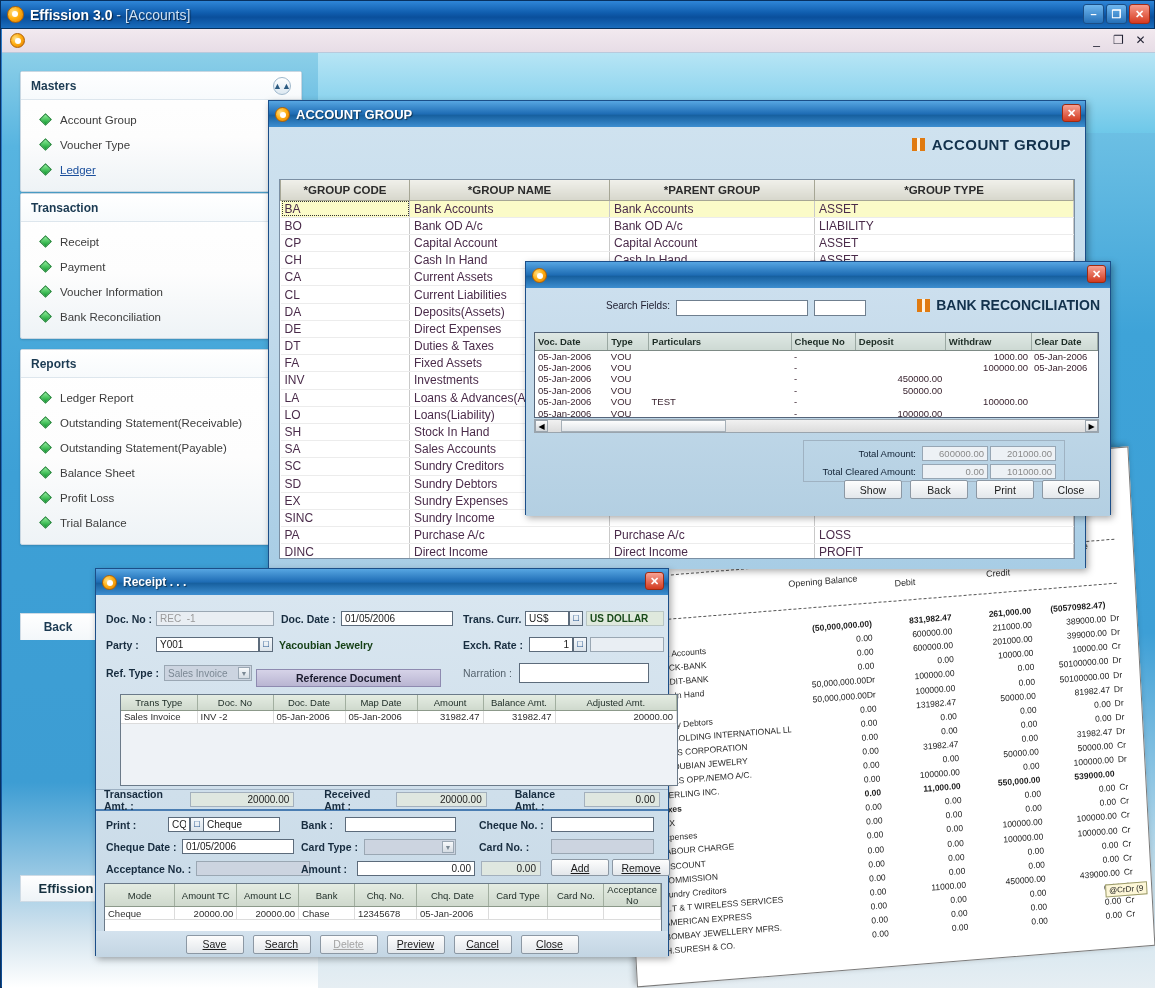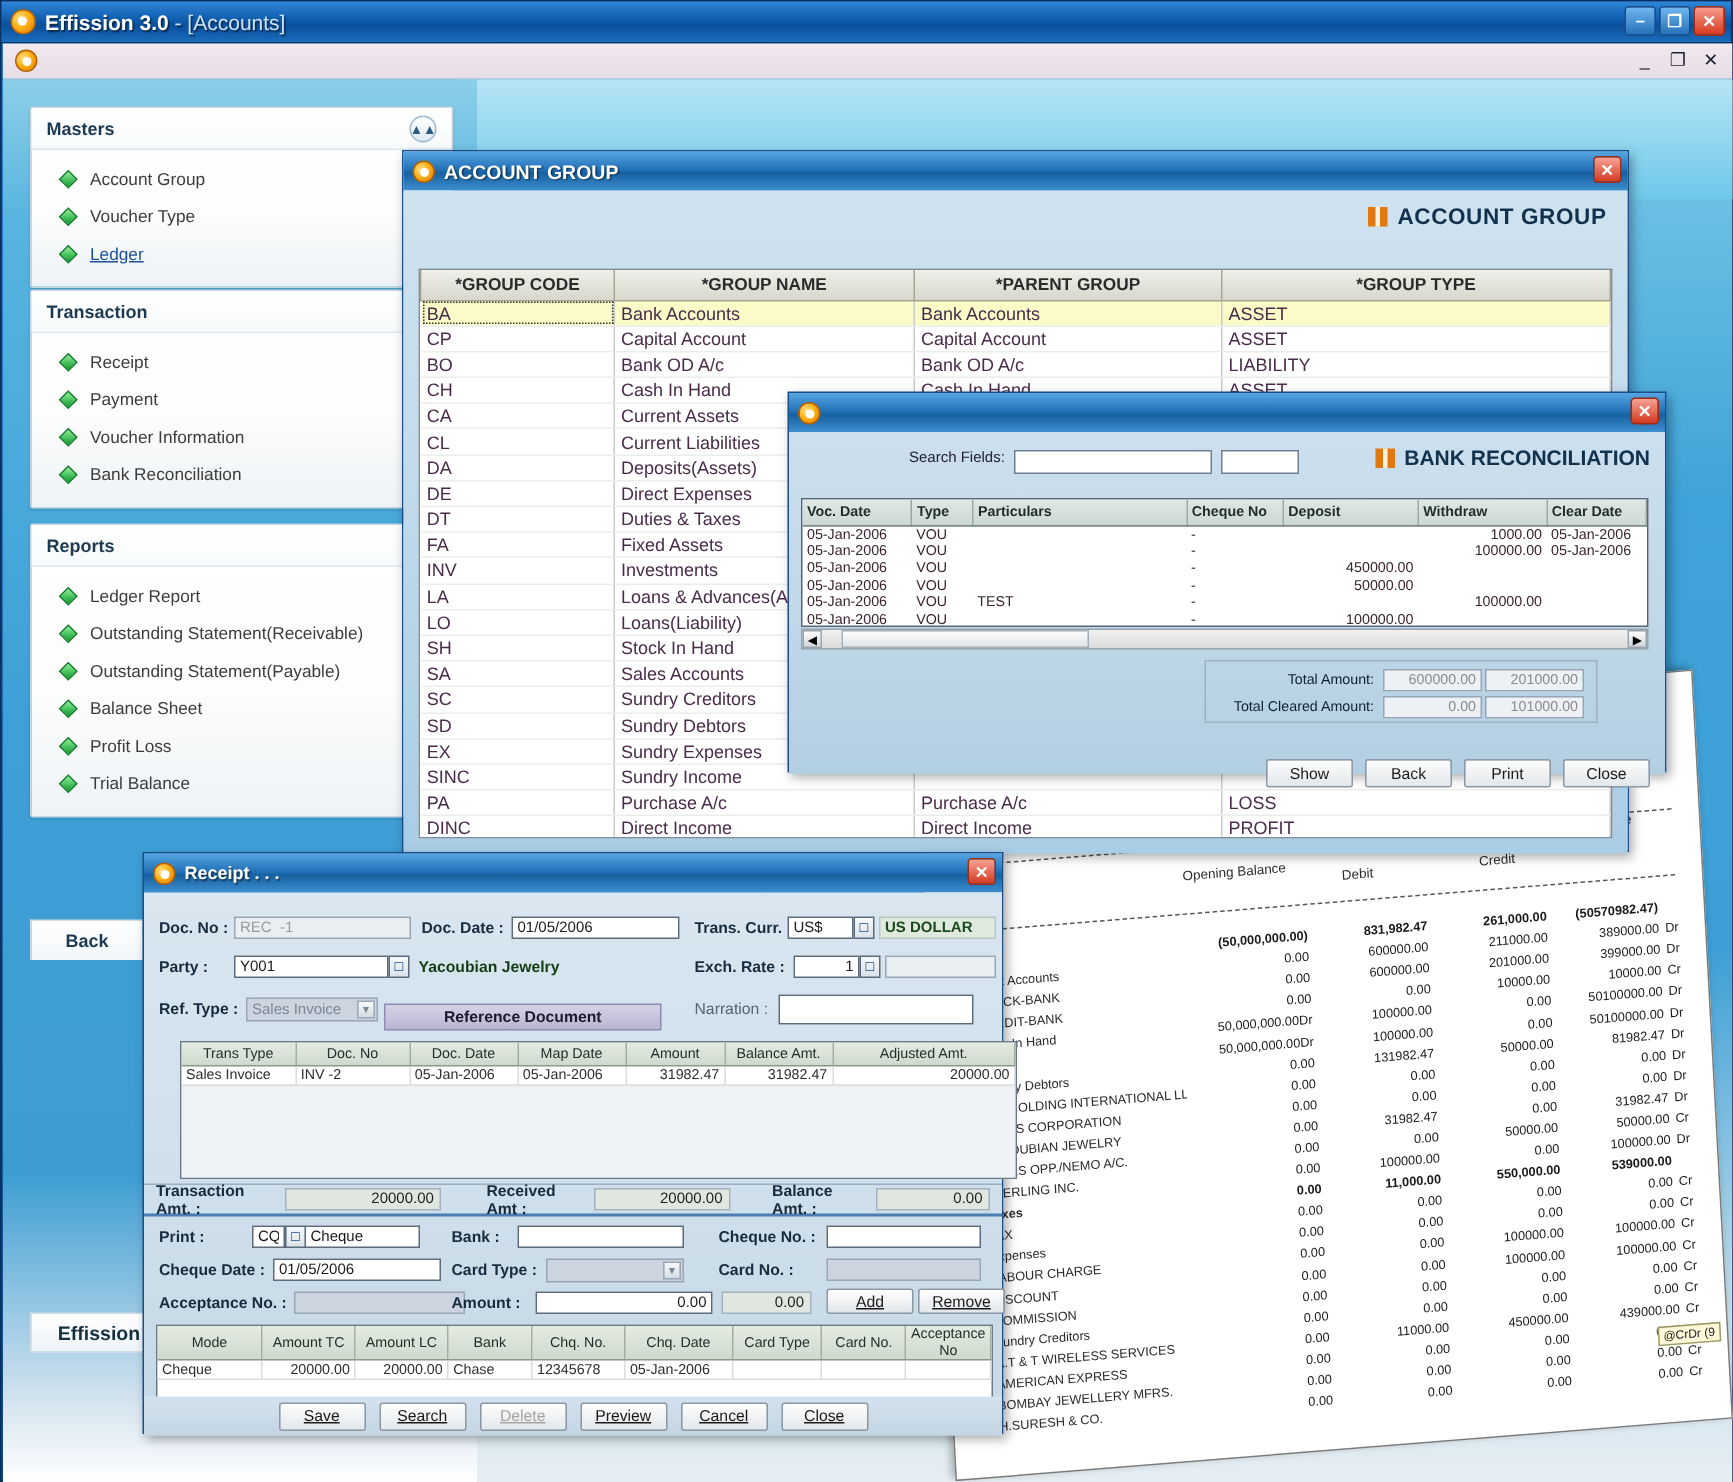--- a/index.html
+++ b/index.html
@@ -208,21 +208,21 @@
   }
   .sarrow{ width:13px; height:12px; background:linear-gradient(180deg,#fdfdfd,#d2d6da); border:1px solid #9aa4ad; font-size:8px; display:flex; align-items:center; justify-content:center; cursor:pointer; }
   .sthumb{ height:12px; width:165px; background:linear-gradient(180deg,#fdfdfd,#e0e4e8); border:1px solid #a6b0b8; margin-left:13px; cursor:pointer;}
   .br-totals{
     position:absolute; left:277px; top:152px; width:262px; height:42px;
     border:1px solid #9fb2c2; padding:4px 6px;
   }
   .trow{ display:flex; align-items:center; height:16px; margin-bottom:2px; }
   .trow label{ width:112px; text-align:right; font-size:9.5px; color:#102033; padding-right:6px; }
   .ro{ border:1px solid #97a6b4; background:#edf1f5; height:15px; width:66px; font-size:9.5px; text-align:right; padding:1px 3px; color:#8a8a8a; }
-  .br-buttons{ position:absolute; right:10px; top:218px; display:flex; gap:8px;padding-left:42px; }
+  .br-buttons{ position:absolute; right:10px; top:192px; display:flex; gap:8px;padding-left:42px; }
   .btn{
     min-width:58px; height:19px; font-size:10.5px; color:#1a1a1a;
     background:linear-gradient(180deg,#fdfdfd,#e3e7eb);
     border:1px solid #8c98a4; border-radius:2px; cursor:pointer;
     display:flex; align-items:center; justify-content:center;
   }
   .btn.dis{ color:#a4a4a4; }
   .btn u{ text-decoration:underline; }
 
   
@@ -648,30 +648,30 @@
         </tr>
           </thead>
         <tbody id="ag-tbody">
             <tr class="sel">
               <td>BA</td>
               <td>Bank Accounts</td>
               <td>Bank Accounts</td>
               <td>ASSET</td>
             </tr>
             <tr>
+              <td>BO</td>
+              <td>Bank OD A/c</td>
+              <td>Bank OD A/c</td>
+              <td>LIABILITY</td>
+            </tr>
+            <tr>
               <td>CP</td>
               <td>Capital Account</td>
               <td>Capital Account</td>
               <td>ASSET</td>
-            </tr>
-            <tr>
-              <td>BO</td>
-              <td>Bank OD A/c</td>
-              <td>Bank OD A/c</td>
-              <td>LIABILITY</td>
             </tr>
             <tr>
               <td>CH</td>
               <td>Cash In Hand</td>
               <td>Cash In Hand</td>
               <td>ASSET</td>
             </tr>
             <tr>
               <td>CA</td>
               <td>Current Assets</td>

